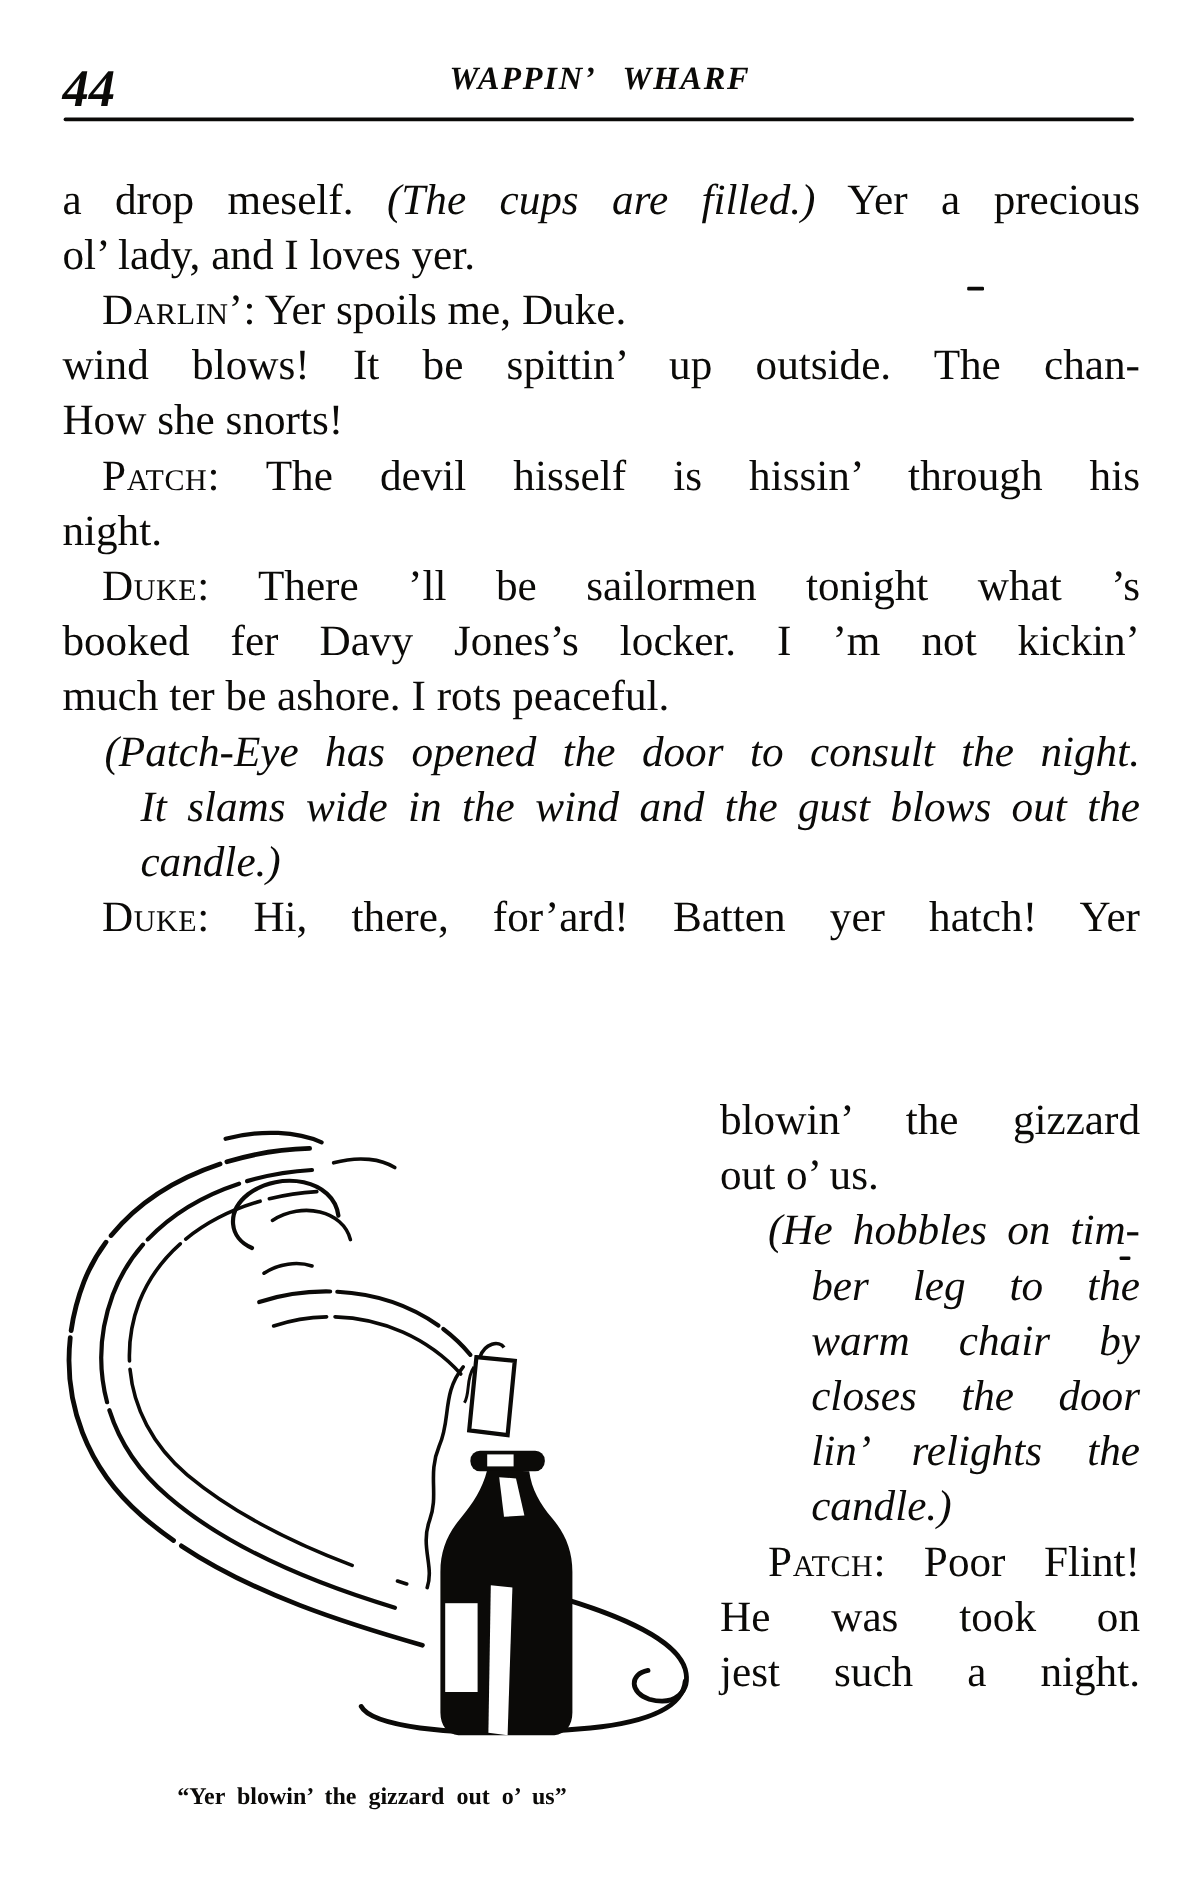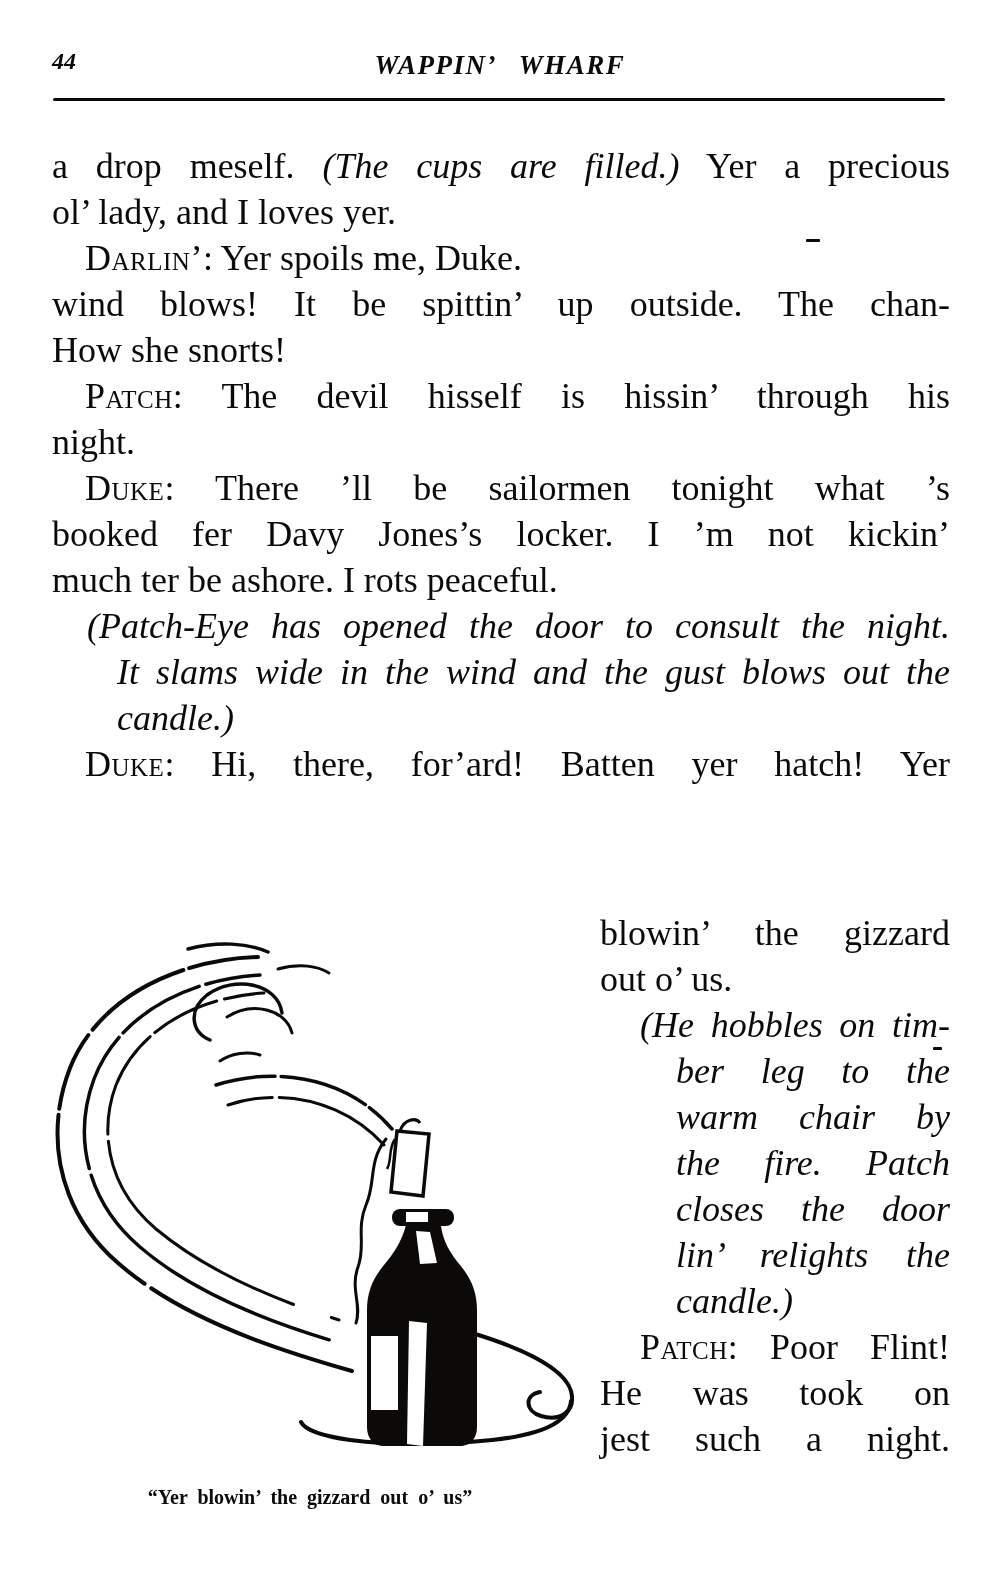--- a/index.html
+++ b/index.html
@@ -4,21 +4,21 @@
 <style>
   html,body{margin:0;padding:0;}
   body{
     width:1000px;height:1577px;position:relative;
     background:#ffffff;color:#0b0a08;
     font-family:"Liberation Serif", serif;
     overflow:hidden;
   }
   .pagenum{
     position:absolute;left:52px;top:48px;
-    font-size:24px;font-style:italic;font-weight:bold;
+    font-size:44px;font-style:italic;font-weight:bold;
   }
   .running-title{
     position:absolute;left:0;right:0;top:50px;text-align:center;
     font-size:27px;font-style:italic;font-weight:bold;
     letter-spacing:1.5px;word-spacing:16px;
   }
   .rule{
     position:absolute;left:53px;top:98px;width:892px;height:3px;
     background:#0b0a08;border-radius:2px;
   }
@@ -67,21 +67,20 @@
     <div class="line align-justify" style="padding-left: 65px;"><span class="seg-italic">It slams wide in the wind and the gust blows out the</span></div>
     <div class="line align-left" style="padding-left: 65px;"><span class="seg-italic">candle.)</span></div>
     <div class="line align-justify" style="padding-left: 33px;"><span class="seg-smallcaps">Duke</span><span class="seg-normal">: Hi, there, for’ard!  Batten yer hatch!  Yer</span></div>
   </div>
 <div class="right-col">
     <div class="line align-justify"><span class="seg-normal">blowin’ the gizzard</span></div>
     <div class="line align-left"><span class="seg-normal">out o’ us.</span></div>
     <div class="line align-justify" style="padding-left: 40px;"><span class="seg-italic">(He hobbles on tim-</span></div>
     <div class="line align-justify" style="padding-left: 76px;"><span class="seg-italic">ber leg to the</span></div>
     <div class="line align-justify" style="padding-left: 76px;"><span class="seg-italic">warm chair by</span></div>
-    <div class="line align-justify" style="padding-left: 76px;"><span class="seg-italic">the fire.  Patch</span></div>
     <div class="line align-justify" style="padding-left: 76px;"><span class="seg-italic">closes the door</span></div>
     <div class="line align-justify" style="padding-left: 76px;"><span class="seg-italic">lin’ relights the</span></div>
     <div class="line align-left" style="padding-left: 76px;"><span class="seg-italic">candle.)</span></div>
     <div class="line align-justify" style="padding-left: 40px;"><span class="seg-smallcaps">Patch</span><span class="seg-normal">: Poor Flint!</span></div>
     <div class="line align-justify"><span class="seg-normal">He was took on</span></div>
     <div class="line align-justify"><span class="seg-normal">jest such a night.</span></div>
   </div>
 
 <svg class="illus" width="560" height="545" viewBox="0 0 560 545" xmlns="http://www.w3.org/2000/svg">
   <g fill="none" stroke="#0b0a08" stroke-linecap="round">

